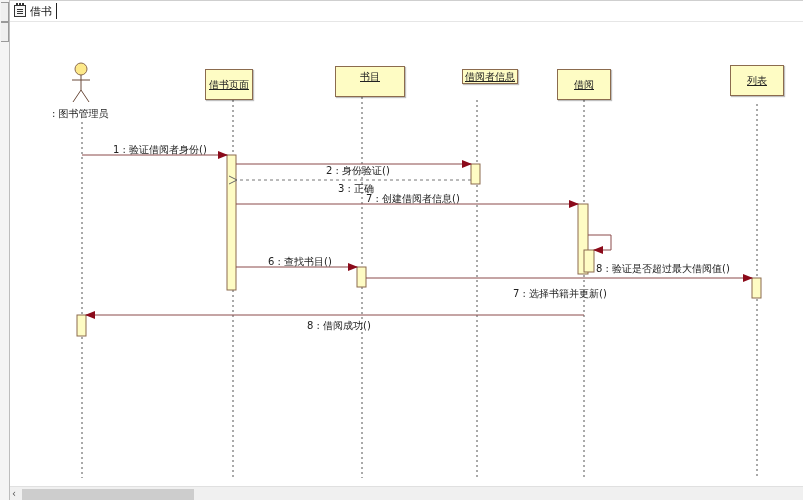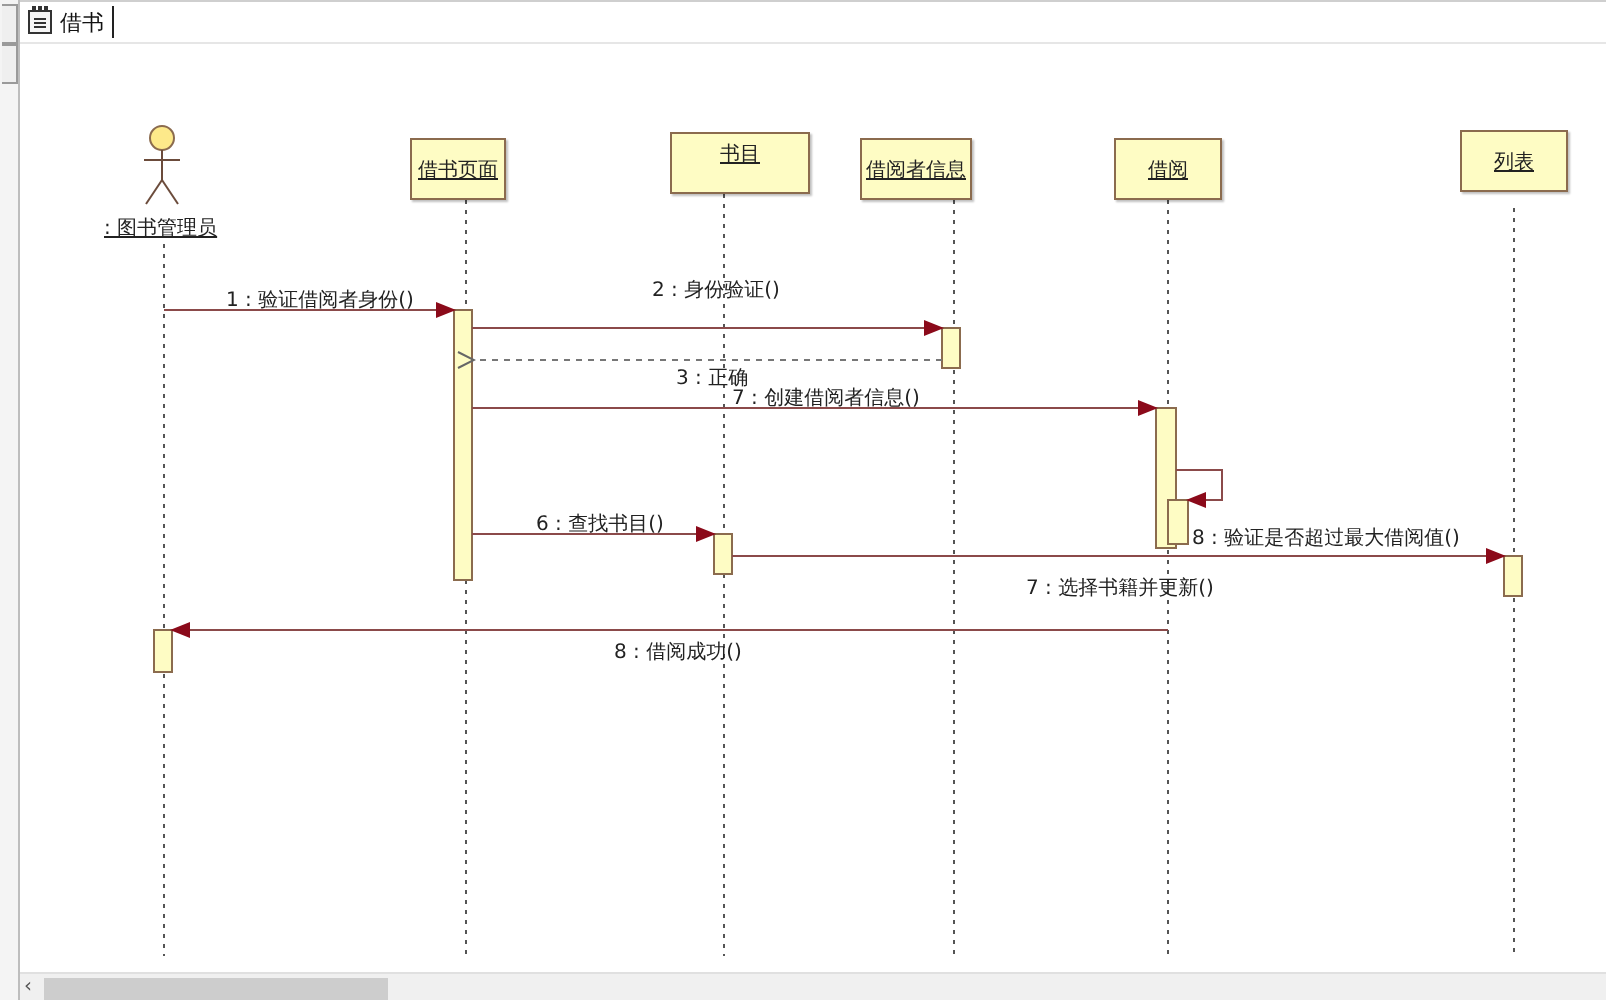--- a/index.html
+++ b/index.html
@@ -9,21 +9,21 @@
   .topbar { position:absolute; left:10px; top:0; right:0; height:20px; background:#fff; border-bottom:1px solid #e6e6e6; border-top:1px solid #cfcfcf; }
   .tab { position:absolute; left:4px; top:2px; height:16px; display:flex; align-items:center; padding-right:4px; border-right:1px solid #222; }
   .tab-icon { width:12px; height:12px; border:1px solid #333; background:#f6f6f6; position:relative; margin-right:4px; box-sizing:border-box; }
   .tab-icon:before { content:""; position:absolute; left:2px; top:3px; width:6px; height:1px; background:#333; box-shadow:0 2px 0 #333, 0 4px 0 #333; }
   .tab-icon:after { content:""; position:absolute; left:1px; top:-3px; width:2px; height:3px; background:#333; box-shadow:3px 0 0 #333, 6px 0 0 #333; }
   .tab-label { font-size:11px; color:#111; }
   .hscroll { position:absolute; left:10px; right:0; bottom:0; height:13px; background:#f0f0f0; border-top:1px solid #e0e0e0; }
   .hscroll .arrow { position:absolute; left:2px; top:0; font-size:10px; color:#555; line-height:13px; }
   .hscroll .thumb { position:absolute; left:12px; top:2px; width:172px; height:11px; background:#cdcdcd; }
   .obj { position:absolute; background:#fefcc4; border:1px solid #8b6b4e; box-sizing:border-box; display:flex; justify-content:center; align-items:center; font-size:10px; color:#222; text-decoration:underline; box-shadow:1px 1px 1px rgba(0,0,0,0.25); }
-  .actor-label { position:absolute; font-size:10px; color:#222; text-decoration:underline; white-space:nowrap; }
+  .actor-label { position:absolute; font-size:10px; color:#222; white-space:nowrap; }
   .msg-label { position:absolute; font-size:10px; color:#222; white-space:nowrap; }
   svg.diagram { position:absolute; left:0; top:0; }
 </style>
 </head>
 <body>
 
 <div class="leftbar">
   <div class="tick" style="top:2px"></div>
   <div class="tick" style="top:22px;height:18px"></div>
 </div>
@@ -81,26 +81,26 @@
     <line x1="236" y1="267" x2="357" y2="267" marker-end="url(#filled)"></line>
     <line x1="366" y1="278" x2="752" y2="278" marker-end="url(#filled)"></line>
     <line x1="584" y1="315" x2="86" y2="315" marker-end="url(#filled)"></line>
   </g>
 </svg>
 
 <div class="actor-label" style="left:52px;top:107px">: 图书管理员</div>
 
 <div class="obj" style="left:205px;top:69px;width:48px;height:31px">借书页面</div>
 <div class="obj" style="left:335px;top:66px;width:70px;height:31px;align-items:flex-start;padding-top:3px">书目</div>
-<div class="obj" style="left:430px;top:69px;width:56px;height:31px">借阅者信息</div>
+<div class="obj" style="left:462px;top:69px;width:56px;height:15px">借阅者信息</div>
 <div class="obj" style="left:557px;top:69px;width:54px;height:31px">借阅</div>
 <div class="obj" style="left:730px;top:65px;width:54px;height:31px">列表</div>
 
 <div class="msg-label" style="left:113px;top:143px">1 : 验证借阅者身份()</div>
-<div class="msg-label" style="left:326px;top:138px">2 : 身份验证()</div>
+<div class="msg-label" style="left:326px;top:164px">2 : 身份验证()</div>
 <div class="msg-label" style="left:338px;top:182px">3 : 正确</div>
 <div class="msg-label" style="left:366px;top:192px">7 : 创建借阅者信息()</div>
 <div class="msg-label" style="left:596px;top:262px">8 : 验证是否超过最大借阅值()</div>
 <div class="msg-label" style="left:268px;top:255px">6 : 查找书目()</div>
 <div class="msg-label" style="left:513px;top:287px">7 : 选择书籍并更新()</div>
 <div class="msg-label" style="left:307px;top:319px">8 : 借阅成功()</div>
 
 <div class="hscroll">
   <span class="arrow">‹</span>
   <div class="thumb"></div>

